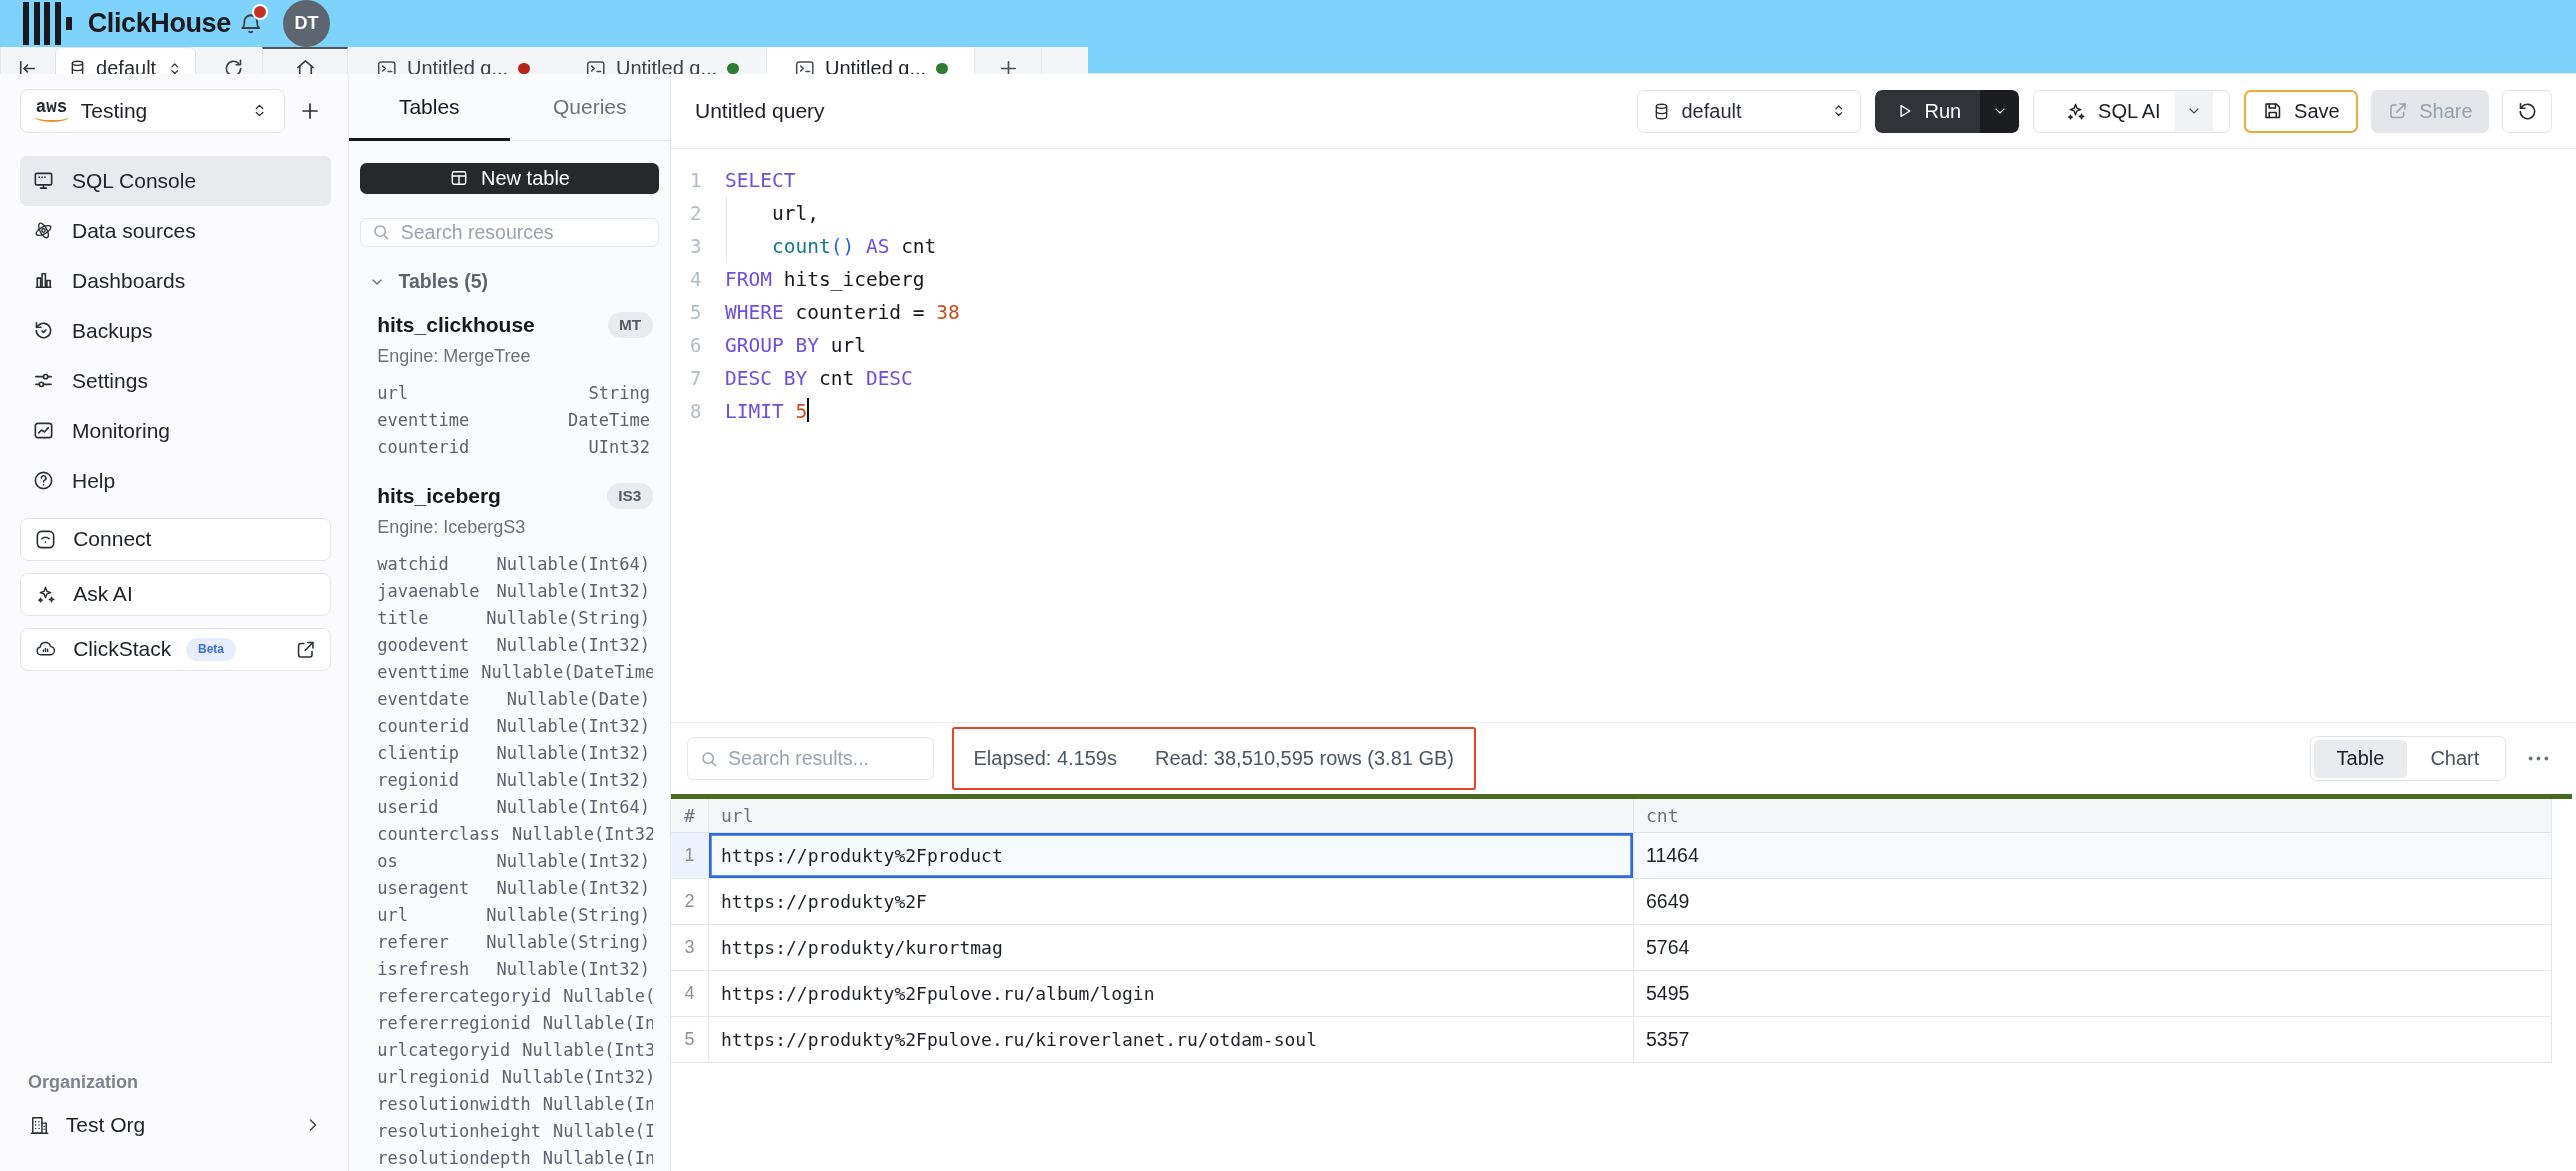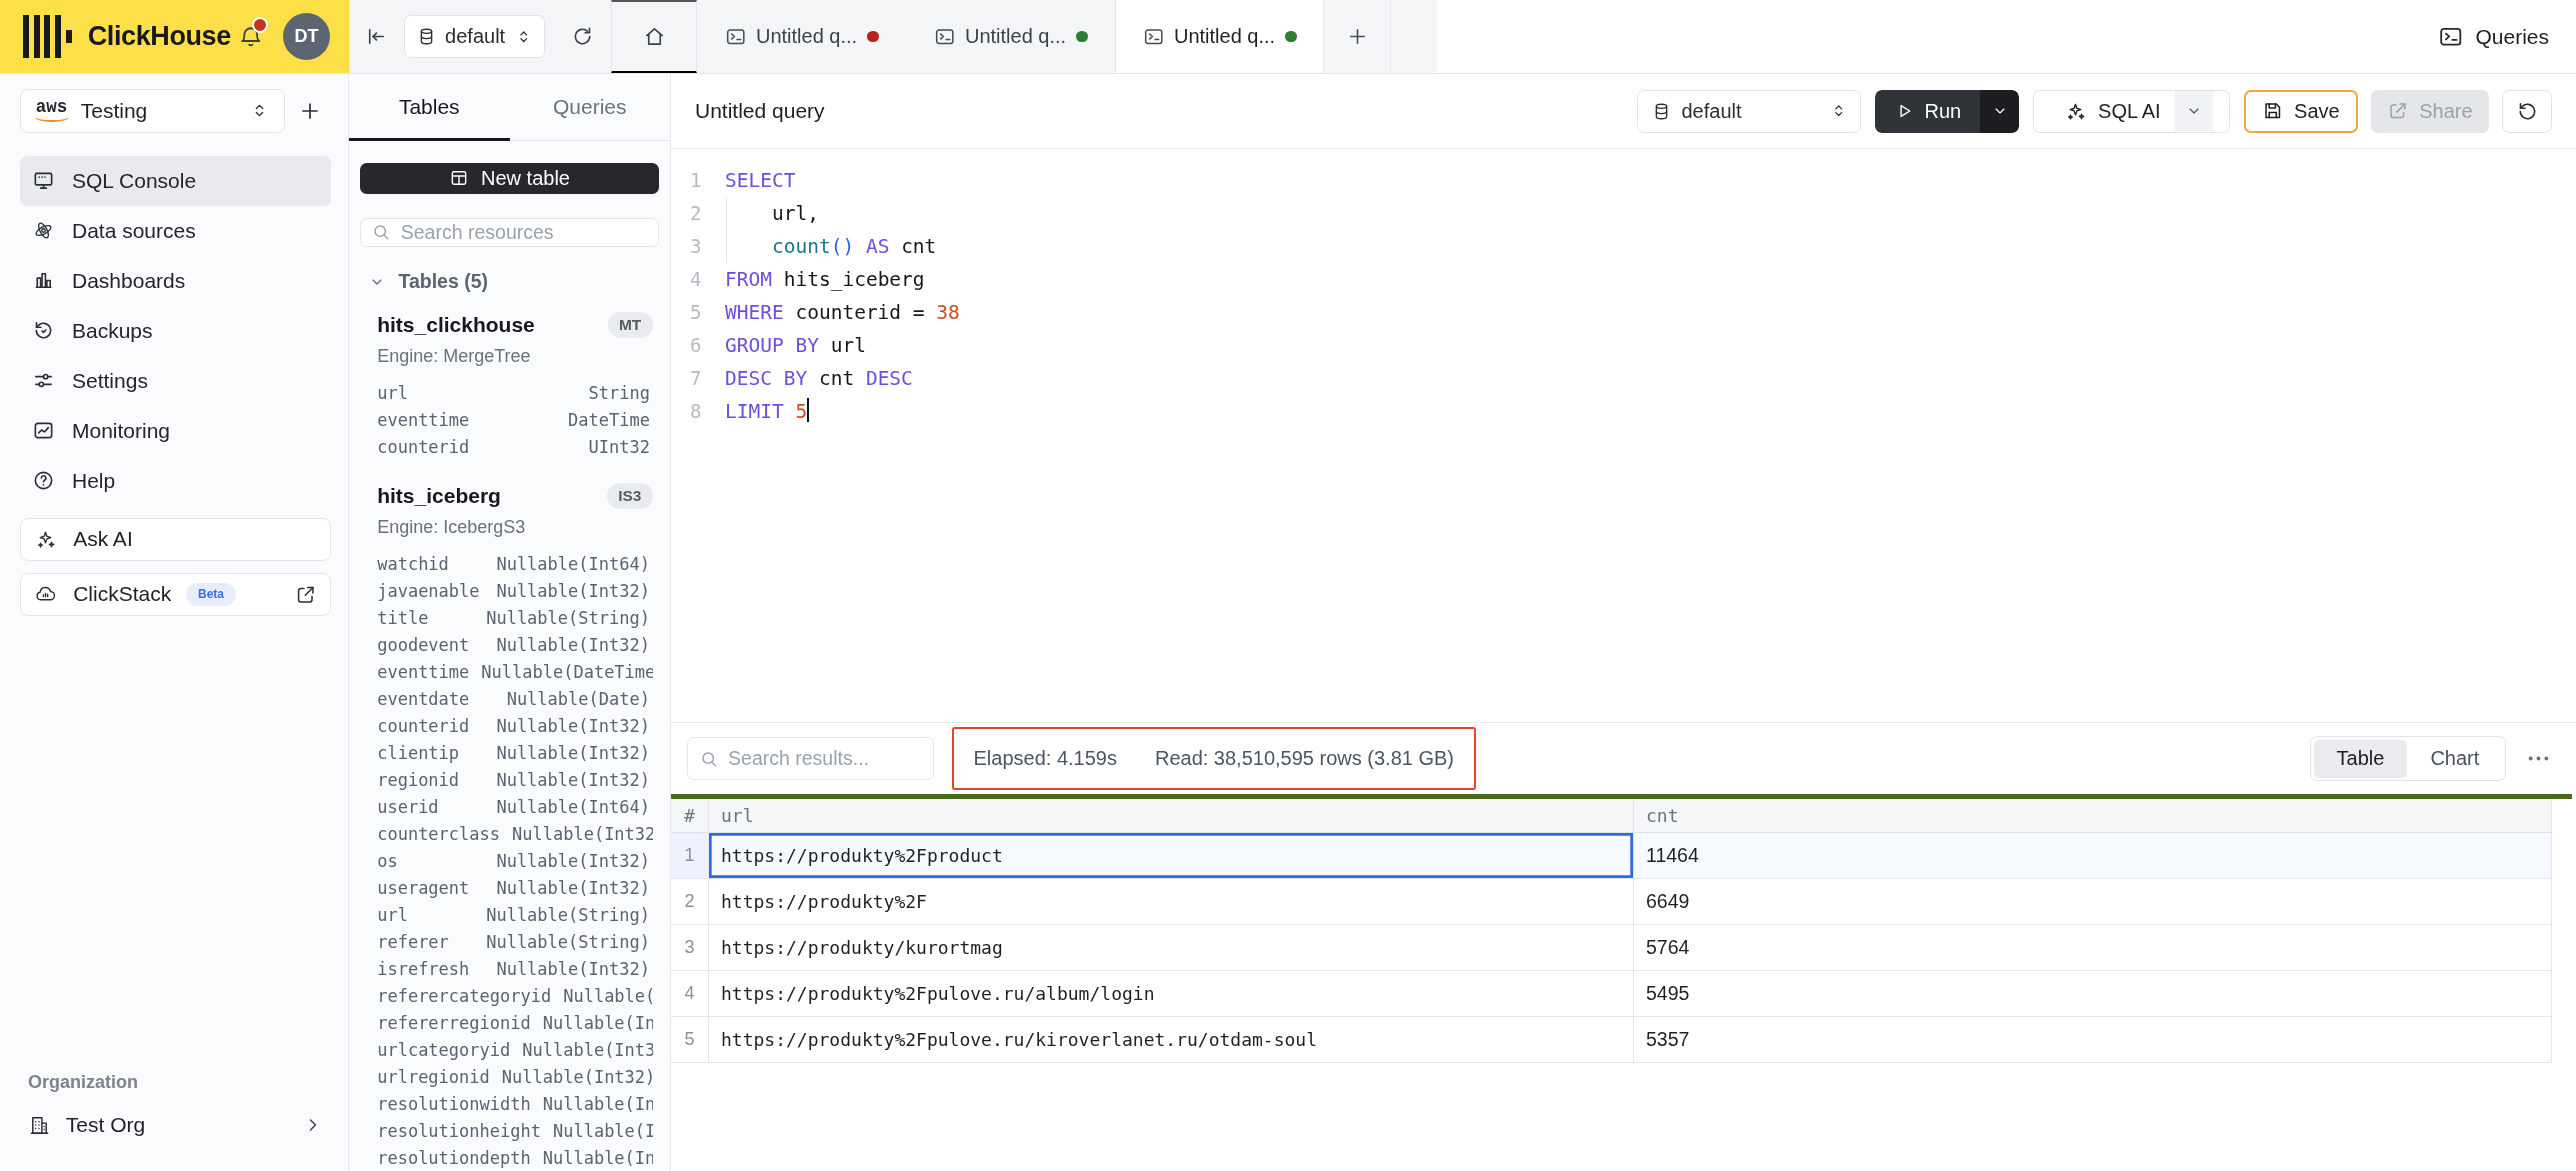--- a/index.html
+++ b/index.html
@@ -2,21 +2,21 @@
 <html><head>
 <meta charset="utf-8">
 <style>
   * { margin:0; padding:0; box-sizing:border-box; }
   html,body { width:2576px; height:1171px; overflow:hidden; background:#fff;
     font-family:"Liberation Sans", sans-serif; color:#1b1e23; font-size:20px; }
   svg { display:block; }
   button { font-family:inherit; cursor:pointer; }
 
   
-  .topbar { height:74px; display:flex; align-items:stretch; background:#fde047; border-bottom:1.3px solid #e5e7ea; }
+  .topbar { height:74px; display:flex; align-items:stretch; background:#7dd3fc; border-bottom:1.3px solid #e5e7ea;flex-direction:column; }
   .brand-zone { width:349px; flex:none; display:flex; align-items:center; padding-left:23px; }
   .ch-logo { display:flex; align-items:center; gap:4.7px; margin-right:16px; }
   .ch-logo .bar { width:6px; height:43px; background:#17191d; }
   .ch-logo .bar.short { height:13.4px; }
   .brand { font-size:27px; font-weight:600; letter-spacing:-0.4px; color:#17191d; }
   .bell { position:relative; margin-left:auto; margin-right:20px; color:#3a4046; background:none; border:none; }
   .bell .dot { position:absolute; top:-6.7px; right:-5.4px; width:16px; height:16px; border-radius:50%; background:#c23325; border:2.7px solid #fff; }
   .avatar { width:47px; height:47px; border-radius:50%; background:#5d6570; color:#fff; font-weight:700; font-size:18px;
     display:flex; align-items:center; justify-content:center; margin-right:19px; flex:none; }
   .nav-zone { width:1088px; flex:none; background:#f4f5f7; border-left:1.3px solid #e5e7ea; display:flex; align-items:stretch; }
@@ -374,20 +374,30 @@
                 <path d="M9.7 9.4a2.4 2.4 0 1 1 3.5 2.2c-.8.4-1.2 1-1.2 1.8"></path>
                 <path d="M12 16.6h.01"></path>
               </svg>
             </span>
             <span>Help</span>
           </div>
         </nav>
       <div class="side-boxes" id="sideboxes">
           <div class="side-box">
             <span class="ico">
+              <svg width="23" height="23" viewBox="0 0 24 24" fill="none" stroke="currentColor" stroke-width="1.7" stroke-linecap="round" stroke-linejoin="round">
+                <rect x="3.5" y="3.5" width="17" height="17" rx="4.5"></rect>
+                <path d="M8.3 11.2a5.8 5.8 0 0 1 7.4 0"></path>
+                <path d="M12 14.8h.01"></path>
+              </svg>
+            </span>
+            <span>Connect</span>
+          </div>
+          <div class="side-box">
+            <span class="ico">
               <svg width="23" height="23" viewBox="0 0 24 24" fill="none" stroke="currentColor" stroke-width="1.4" stroke-linecap="round" stroke-linejoin="round">
                 <path d="M12 4.5 13.4 8.6 17.5 10 13.4 11.4 12 15.5 10.6 11.4 6.5 10 10.6 8.6z"></path>
                 <path d="M18.3 14.8l.6 1.8 1.8.6-1.8.6-.6 1.8-.6-1.8-1.8-.6 1.8-.6z"></path>
                 <path d="M6.8 15.8l.5 1.5 1.5.5-1.5.5-.5 1.5-.5-1.5-1.5-.5 1.5-.5z"></path>
               </svg>
             </span>
             <span>Ask AI</span>
           </div>
           <div class="side-box">
             <span class="ico">

